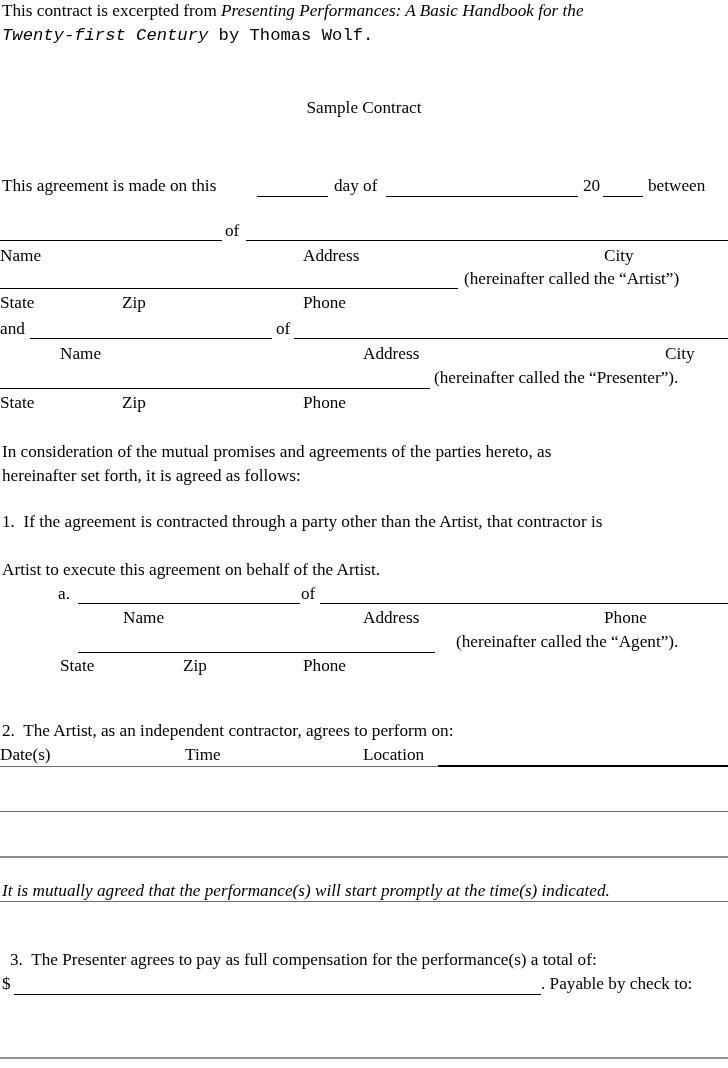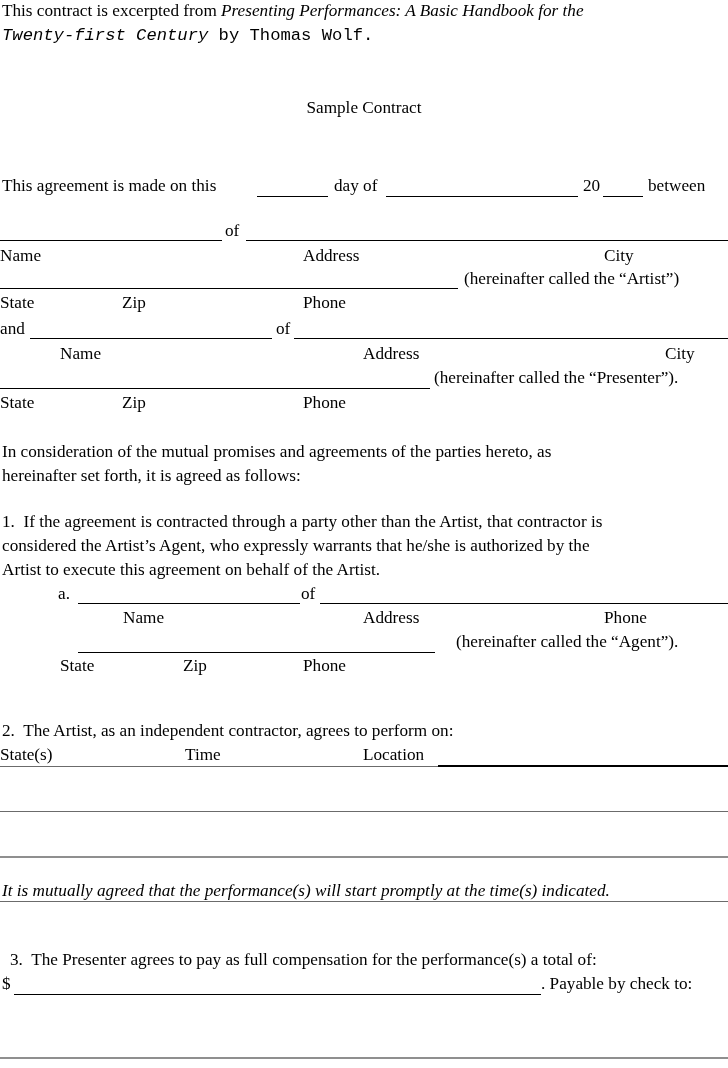--- a/index.html
+++ b/index.html
@@ -91,42 +91,41 @@
   <div class="t" style="left:434px; top:369px;">(hereinafter called the “Presenter”).</div>
 
   <div class="t" style="left:0px; top:394px;">State</div>
   <div class="t" style="left:122px; top:394px;">Zip</div>
   <div class="t" style="left:303px; top:394px;">Phone</div>
 
   <div class="t" style="left:2px; top:467px;">hereinafter set forth, it is agreed as follows:</div>
   <div class="t" style="left:2px; top:443px;">In consideration of the mutual promises and agreements of the parties hereto, as</div>
 
   <div class="t" style="left:2px; top:513px;">1.  If the agreement is contracted through a party other than the Artist, that contractor is</div>
-  <div class="t" style="left:2px; top:537px;">considered the Artist’s Agent, who expressly warrants that he/she is authorized by the</div>
   <div class="t" style="left:2px; top:561px;">Artist to execute this agreement on behalf of the Artist.</div>
 
   <div class="t" style="left:58px; top:585px;">a.</div>
   <div class="rule" style="left:78px; top:603px; width:222px;"></div>
   <div class="t" style="left:301px; top:585px;">of</div>
   <div class="rule" style="left:320px; top:603px; width:408px;"></div>
 
   <div class="t" style="left:123px; top:609px;">Name</div>
   <div class="t" style="left:363px; top:609px;">Address</div>
   <div class="t" style="left:604px; top:609px;">Phone</div>
 
   <div class="rule" style="left:78px; top:652px; width:357px;"></div>
   <div class="t" style="left:456px; top:633px;">(hereinafter called the “Agent”).</div>
 
   <div class="t" style="left:60px; top:657px;">State</div>
   <div class="t" style="left:183px; top:657px;">Zip</div>
   <div class="t" style="left:303px; top:657px;">Phone</div>
 
   <div class="t" style="left:2px; top:722px;">2.  The Artist, as an independent contractor, agrees to perform on:</div>
 
-  <div class="t" style="left:0px; top:746px;">State(s)</div>
+  <div class="t" style="left:0px; top:746px;">Date(s)</div>
   <div class="t" style="left:185px; top:746px;">Time</div>
   <div class="t" style="left:363px; top:746px;">Location</div>
 
   <div class="rule midgray" style="left:0px; top:766px; width:440px;"></div>
   <div class="rule thick" style="left:438px; top:765px; width:290px;"></div>
 
   <div class="rule midgray" style="left:0px; top:811px; width:728px;"></div>
   <div class="rule gray" style="left:0px; top:856px; width:728px;"></div>
 
   <div class="rule midgray" style="left:0px; top:901px; width:728px;"></div>

